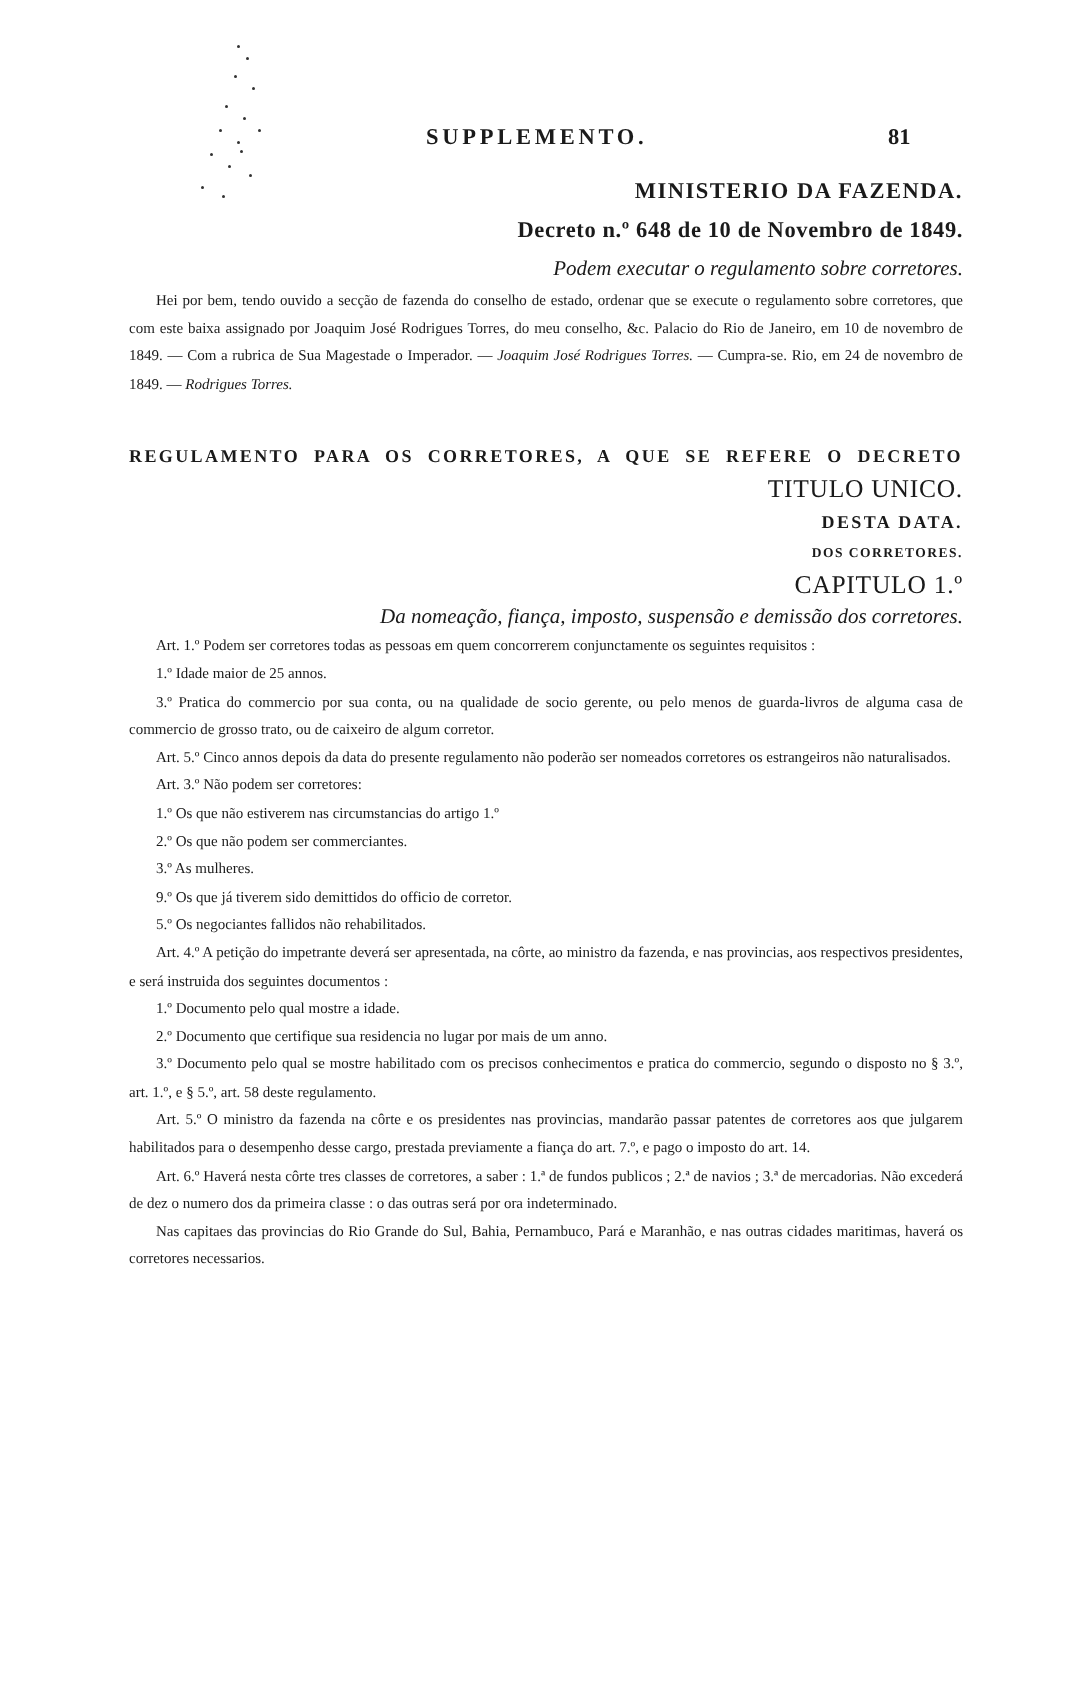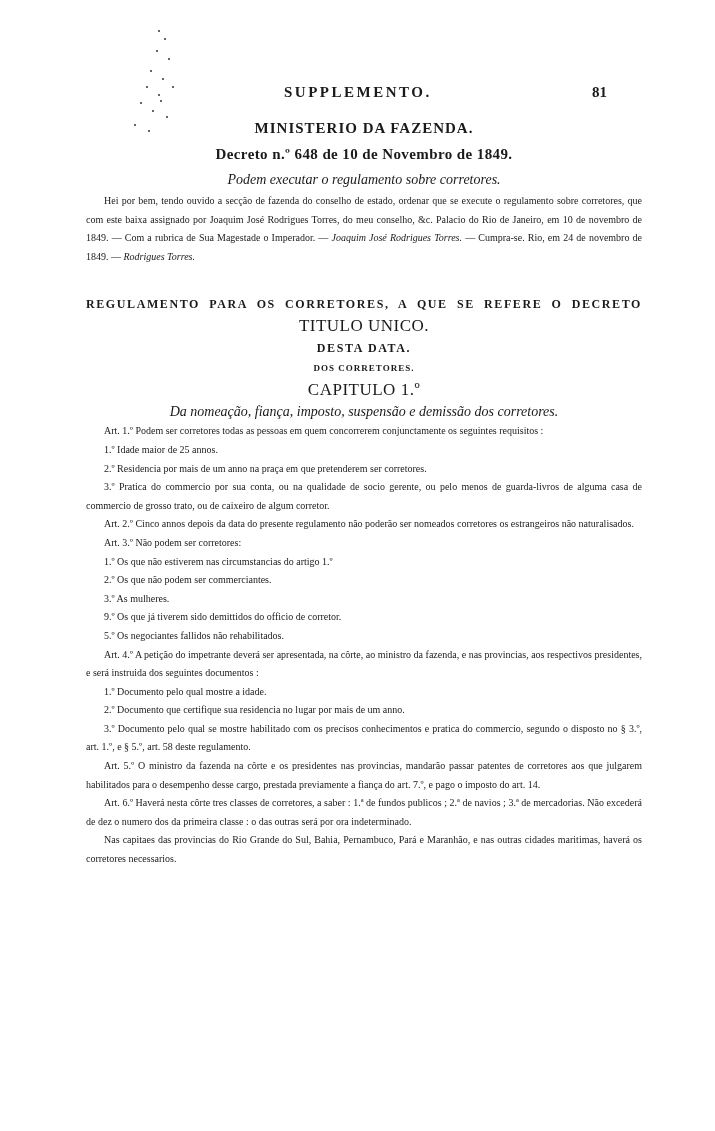--- a/index.html
+++ b/index.html
@@ -5,21 +5,21 @@
   html, body { margin: 0; padding: 0; background: #ffffff; }
   body { width: 715px; height: 1131px; position: relative; overflow: hidden;
          font-family: "Liberation Serif", "DejaVu Serif", serif; color: #1a1a1a; }
   .page { position: absolute; left: 0; top: 0; width: 715px; height: 1131px; }
   .specks { position: absolute; left: 128px; top: 20px; width: 60px; height: 120px; }
   .specks i { position: absolute; width: 2px; height: 2px; background: #333; border-radius: 1px; }
   .running-head { position: absolute; top: 84px; left: 0; width: 635px; height: 20px; }
   .running-title { position: absolute; left: 284px; top: 0; font-weight: bold; font-size: 15px; letter-spacing: 2.5px; }
   .page-number { position: absolute; left: 592px; top: 0; font-weight: bold; font-size: 15px; }
   .text { position: absolute; left: 86px; top: 114px; width: 556px; }
-  .c { text-align: center; }
+  .c { text-align: right; }
   .ministry { font-weight: bold; font-size: 15px; letter-spacing: 1px; margin-top: 6px; height: 26px; }
   .decree { font-weight: bold; font-size: 15px; letter-spacing: 0.4px; height: 26px; }
   .decree-sub { font-style: italic; font-size: 14px; height: 20px; }
   p { margin: 0; font-size: 10px; line-height: 18.6px; text-align: justify; }
   .indent { text-indent: 18px; }
   .reg-title { font-weight: bold; font-size: 12px; letter-spacing: 1.6px; text-align: justify; text-align-last: justify; margin-top: 28px; line-height: 20px; }
   .reg-title2 { font-weight: bold; font-size: 12px; letter-spacing: 1.6px; line-height: 20px; }
   .titulo { font-size: 17px; line-height: 24px; letter-spacing: 0.5px; }
   .dos { font-size: 9px; font-weight: bold; letter-spacing: 1px; line-height: 20px; }
   .capitulo { font-size: 17px; line-height: 24px; letter-spacing: 0.5px; }
@@ -64,24 +64,23 @@
 
     <div class="reg-title">REGULAMENTO PARA OS CORRETORES, A QUE SE REFERE O DECRETO</div>
     <div class="c titulo">TITULO UNICO.</div>
     <div class="c reg-title2">DESTA DATA.</div>
     <div class="c dos">DOS CORRETORES.</div>
     <div class="c capitulo">CAPITULO 1.º</div>
     <div class="c cap-sub">Da nomeação, fiança, imposto, suspensão e demissão dos corretores.</div>
 
     <p class="indent">Art. 1.º Podem ser corretores todas as pessoas em quem concorrerem conjunctamente os seguintes requisitos :</p>
     <p class="item">1.º Idade maior de 25 annos.</p>
-    <p class="item">2.º Residencia por mais de um anno na praça em que pretenderem ser corretores.</p>
     <p class="item">3.º Pratica do commercio por sua conta, ou na qualidade de socio gerente, ou pelo menos de guarda-livros de alguma casa de commercio de grosso trato, ou de caixeiro de algum corretor.</p>
 
-    <p class="indent">Art. 2.º Cinco annos depois da data do presente regulamento não poderão ser nomeados corretores os estrangeiros não naturalisados.</p>
+    <p class="indent">Art. 5.º Cinco annos depois da data do presente regulamento não poderão ser nomeados corretores os estrangeiros não naturalisados.</p>
 
     <p class="indent">Art. 3.º Não podem ser corretores:</p>
     <p class="item">1.º Os que não estiverem nas circumstancias do artigo 1.º</p>
     <p class="item">2.º Os que não podem ser commerciantes.</p>
     <p class="item">3.º As mulheres.</p>
     <p class="item">9.º Os que já tiverem sido demittidos do officio de corretor.</p>
     <p class="item">5.º Os negociantes fallidos não rehabilitados.</p>
 
     <p class="indent">Art. 4.º A petição do impetrante deverá ser apresentada, na côrte, ao ministro da fazenda, e nas provincias, aos respectivos presidentes, e será instruida dos seguintes documentos :</p>
     <p class="item">1.º Documento pelo qual mostre a idade.</p>

